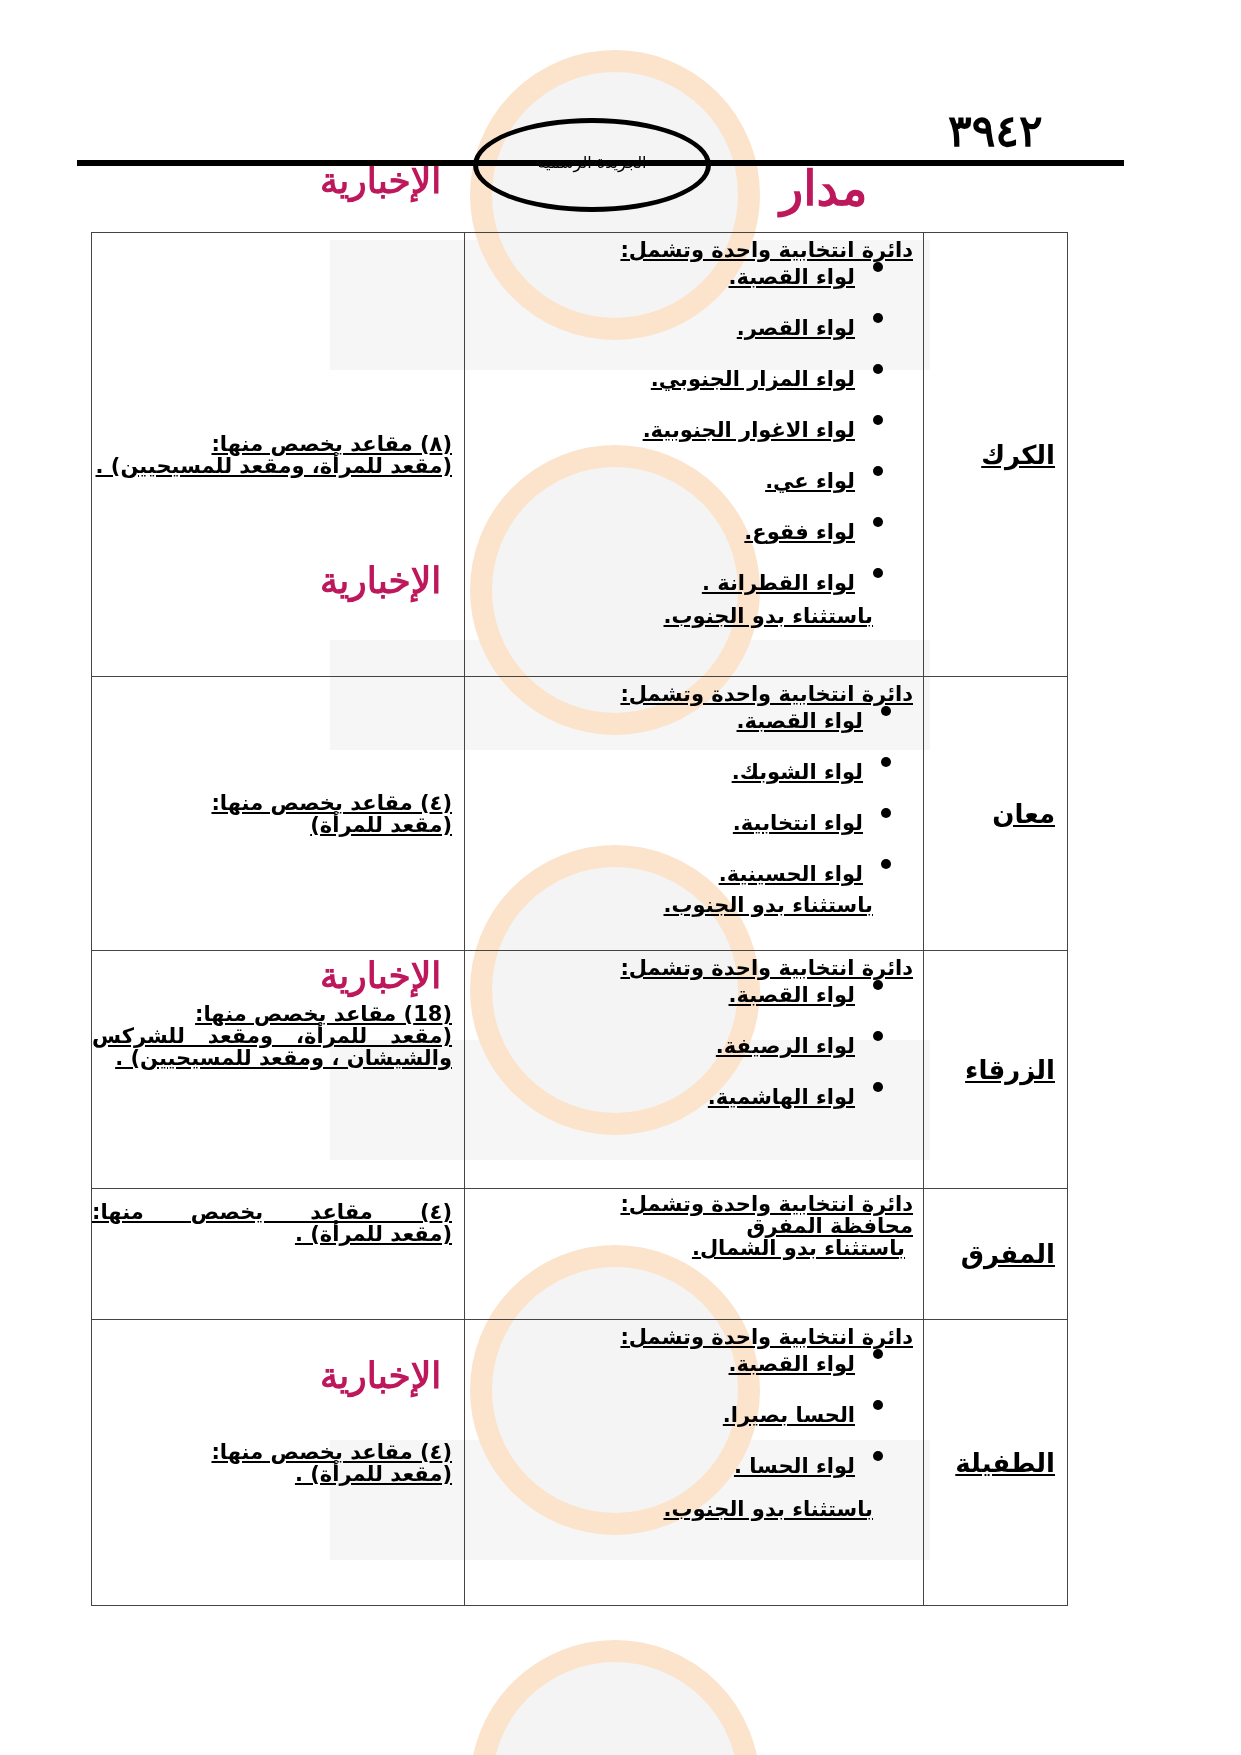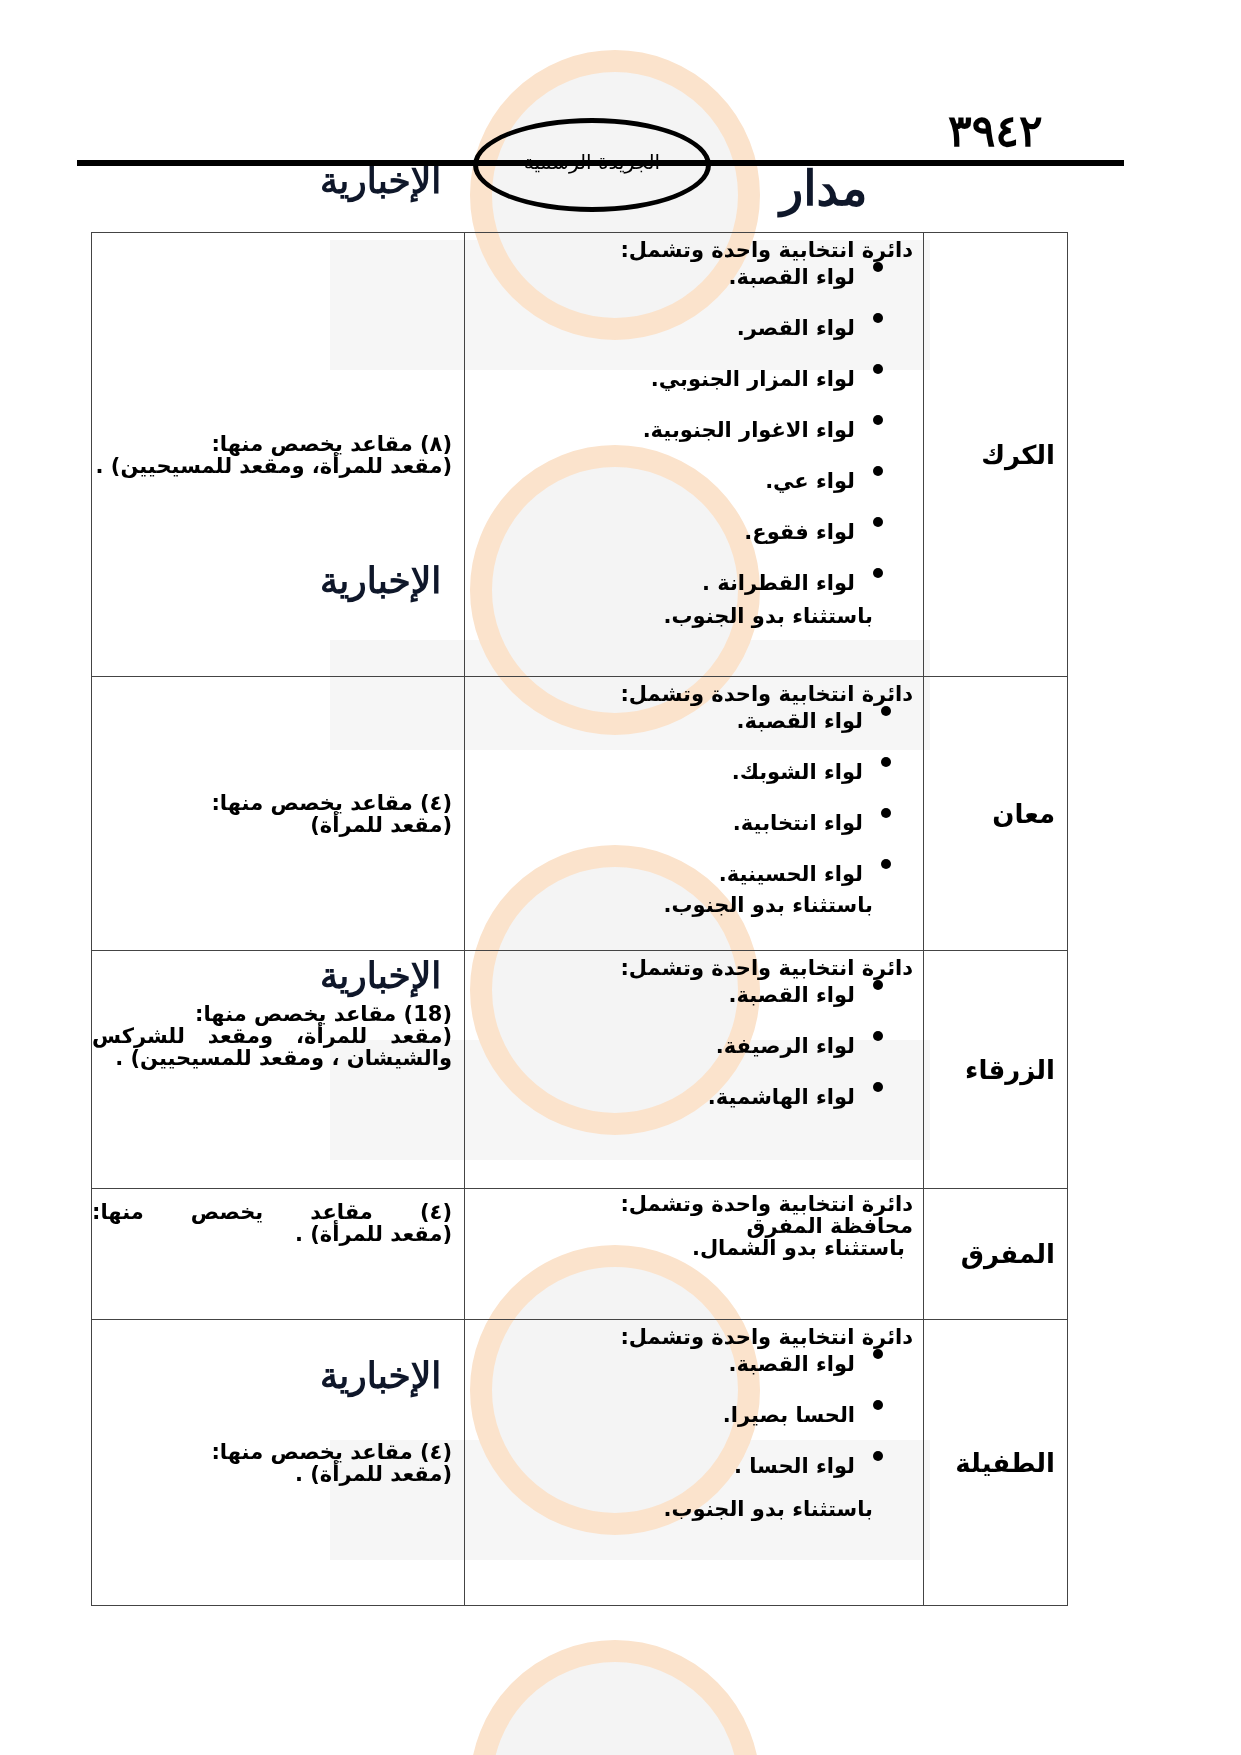--- a/index.html
+++ b/index.html
@@ -1,31 +1,31 @@
 <!DOCTYPE html>
 <html><head>
 <meta charset="utf-8">
 <style>
   html, body { margin:0; padding:0; background:#ffffff; }
   body { width:1241px; height:1755px; position:relative; overflow:hidden;
          font-family:"DejaVu Sans","Liberation Sans",sans-serif; color:#000; }
   .wm { position:absolute; pointer-events:none; }
   .wm-clock { border-radius:50%; border:22px solid #fbe3cc; background:#f4f4f4; box-sizing:border-box; }
-  .wm-text { color:#0f172a; font-family:"Liberation Sans",sans-serif; font-weight:bold; }
+  .wm-text { color:#be185d; font-family:"Liberation Sans",sans-serif; font-weight:bold; }
   .wm-block { background:#eeeeee; }
   .page-number { position:absolute; left:948px; top:92px; font-size:44px; font-weight:bold;
                  font-family:"DejaVu Serif",serif; letter-spacing:2px;margin-top:13px; }
   .header-rule { position:absolute; left:77px; width:1047px; top:160px; height:6px; background:#000; }
   .header-oval { position:absolute; left:473px; top:118px; width:238px; height:94px; border:5px solid #000;
                  border-radius:50%; background:transparent; box-sizing:border-box;
                  display:flex; align-items:center; justify-content:center; }
-  .header-oval span { font-size:20px; margin-top:-6px; }
+  .header-oval span { font-size:16px; margin-top:-6px; }
   table.main { position:absolute; left:91px; top:232px; width:977px; border-collapse:collapse;
                direction:rtl; table-layout:fixed; }
-  table.main td { border:1.5px solid #444; vertical-align:top; padding:0; font-weight:bold; }
+  table.main td { border:1.5px solid #444; vertical-align:top; padding:0; font-weight:bold;text-decoration:underline; }
   td.gov { width:131px; vertical-align:middle !important; text-align:right; padding-right:12px !important;
            font-size:26px; }
   td.dist { width:448px; padding:4px 10px 0 0 !important; font-size:21px; line-height:27px; }
   td.seats { vertical-align:middle !important; font-size:21px; line-height:22px; padding-right:12px !important; text-align:right; }
   .dist-head { display:block; }
   ul.liwa { list-style:none; margin:0; padding:0 30px 0 0; }
   ul.liwa li { position:relative; padding-right:28px; }
   ul.liwa li::before { content:""; position:absolute; right:0; top:10px; width:10px; height:10px; border-radius:50%; background:#000; }
   .except { display:block; padding-right:40px; }
 </style>

